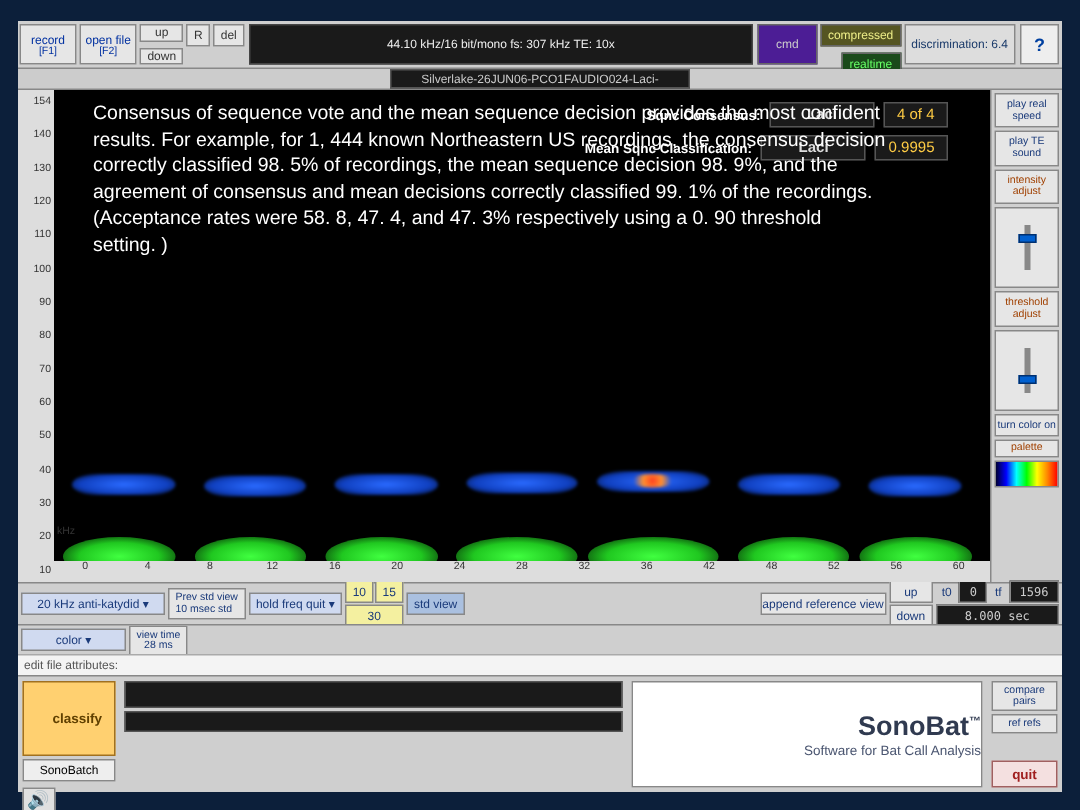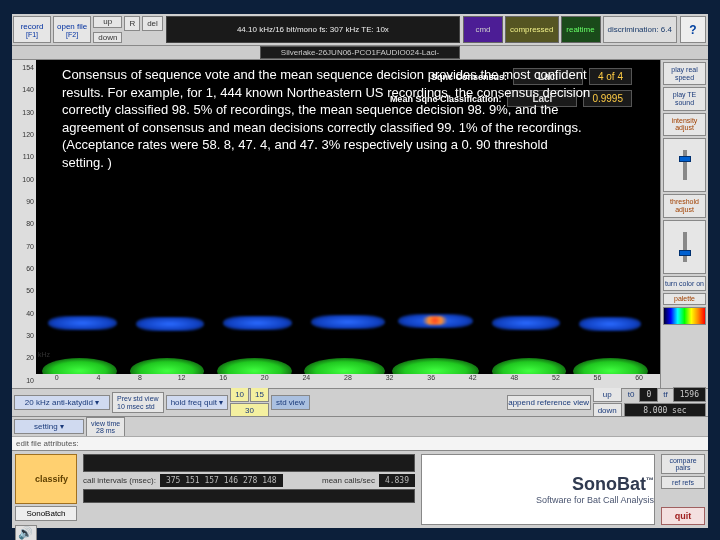--- a/index.html
+++ b/index.html
@@ -253,21 +253,21 @@
     <div style="display:flex;flex-direction:column;">
       <div class="mini-btn" style="flex:1">R</div>
       <div style="flex:1"></div>
     </div>
     <div style="display:flex;flex-direction:column;">
       <div class="mini-btn" style="flex:1">del</div>
       <div style="flex:1"></div>
     </div>
     <div class="fileinfo">44.10 kHz/16 bit/mono  fs: 307 kHz  TE: 10x</div>
     <div class="status-chip" style="background:#4c1d95;color:#ccc">cmd</div>
-    <div style="display:flex;flex-direction:row;">
+    <div style="display:flex;flex-direction:column;align-items:flex-end;">
       <div class="status-chip chip-yellow">compressed</div>
       <div class="status-chip chip-green">realtime</div>
     </div>
     <div class="disc-box">discrimination: 6.4</div>
     <div class="help-btn">?</div>
   </div>
 
   <div class="filename-row">
     <span class="spacer"></span>
     <span class="fname">Silverlake-26JUN06-PCO1FAUDIO024-Laci-</span>
@@ -396,47 +396,40 @@
         <span class="ctl" style="border:none;background:none">t0</span>
         <span class="ctl num">0</span>
         <span class="ctl" style="border:none;background:none">tf</span>
         <span class="ctl num">1596</span>
       </div>
       <div class="ctl num" style="text-align:center">8.000 sec</div>
     </div>
   </div>
 
   <div class="controls" style="height:20px">
-    <div class="ctl sel" style="width:70px">setting ▾</div>
+    <div class="ctl sel" style="width:70px">color ▾</div>
     <div class="ctl" style="flex-direction:column;line-height:1">
       <span style="font-size:7px">view time</span>
       <span style="font-size:7px">28 ms</span>
     </div>
   </div>
 
   <div class="edit-row">
     <span>edit file attributes:</span>
   </div>
 
   <div class="footer">
     <div class="foot-left">
       <div class="clsfy">classify</div>
       <div class="sbatch">SonoBatch</div>
       <div style="flex:1"></div>
       <div class="spk">🔊</div>
     </div>
     <div class="foot-mid">
       <div style="height:18px;background:#1a1a1a;border:1px solid #555"></div>
-      <div class="callint-row">
-        <span class="lbl">call intervals (msec):</span>
-        <span class="vals">375 151 157 146 278 148</span>
-        <span style="flex:1"></span>
-        <span class="lbl">mean calls/sec</span>
-        <span class="vals">4.839</span>
-      </div>
       <div style="height:14px;background:#1a1a1a;border:1px solid #555"></div>
     </div>
     <div class="brand">
       <div class="brand-icon"></div>
       <div class="brand-name">
         <span>SonoBat</span><sup>™</sup>
       </div>
       <div class="brand-tag">Software for Bat Call Analysis</div>
     </div>
     <div class="foot-right">

